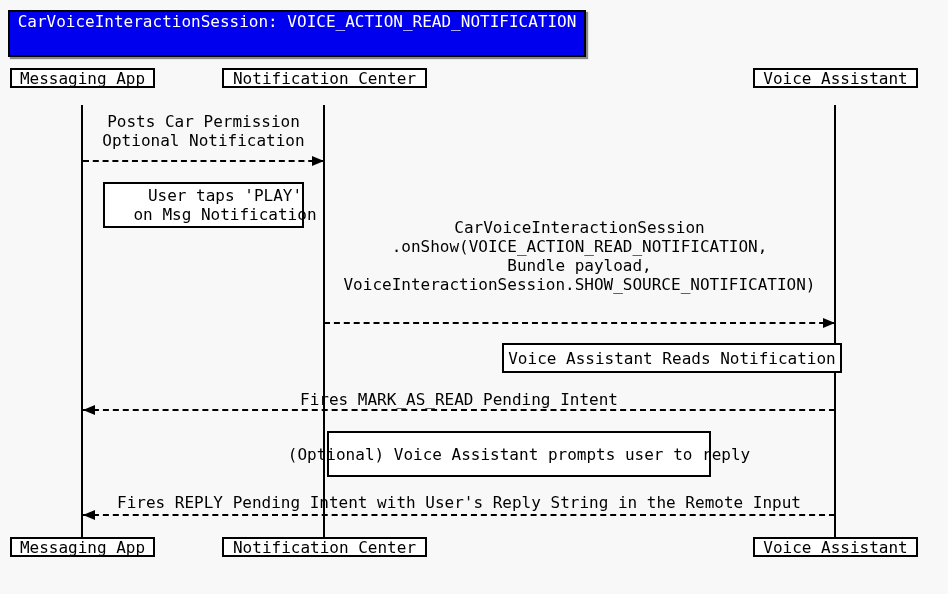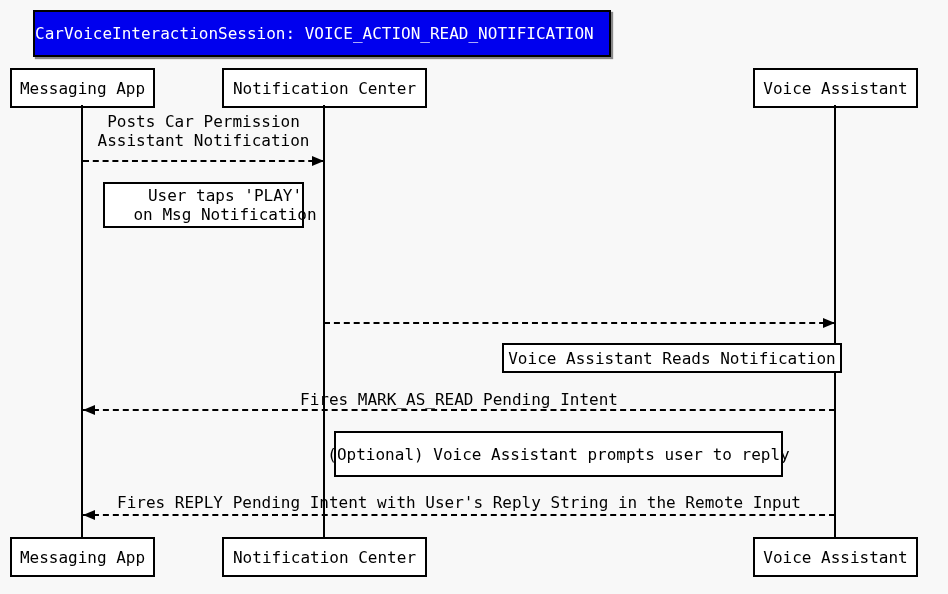--- a/index.html
+++ b/index.html
@@ -14,37 +14,36 @@
     overflow: hidden;
   }
   .title {
     position: absolute;
     left: 8px; top: 10px;
     width: 578px; height: 47px;
     background: var(--title-bg, #0000EE);
     color: var(--title-text, #FFFFFF);
     border: 2px solid var(--line, #000);
     box-sizing: border-box;
-    display: flex; flex-direction: column; justify-content: center;
+    display: flex; flex-direction: row; justify-content: center;
     line-height: 19px;
     white-space: nowrap;
     box-shadow: 2px 2px 1px rgba(0,0,0,0.45);
-    margin-left: 25px;
   }
   .box {
     position: absolute;
     background: var(--box-bg, #FFFFFF);
     border: 2px solid var(--line, #000);
     box-sizing: border-box;
     display: flex; align-items: center; justify-content: center;
     text-align: center;
     line-height: 19px;
     white-space: nowrap;
   }
-  .actor { height: 40px; text-align: right; }
+  .actor { height: 20px; text-align: right; }
   .lifeline {
     position: absolute;
     top: 105px; height: 432px;
     width: 0;
     border-left: 2px solid var(--line, #000);
   }
   .msg {
     position: absolute;
     text-align: center;
     line-height: 19px;
@@ -82,49 +81,55 @@
   <div class="box actor" style="left:753px; top:68px; width:165px;">
     <span>Voice Assistant</span>
   </div>
 
   <div class="lifeline" style="left:81px;"></div>
   <div class="lifeline" style="left:323px;"></div>
   <div class="lifeline" style="left:834px;"></div>
 
   <div class="msg" style="left:83px; top:112px; width:241px;">
     <div>Posts Car Permission</div>
-    <div>Assistant Notification</div>
+    <div>Optional Notification</div>
   </div>
   <div class="arrow to-right" style="left:83px; top:160px; width:241px;">
     <i class="head"></i>
   </div>
 
   <div class="box" style="left:103px; top:182px; width:201px; height:46px;padding-left:43px;">
     <div>
       <div>User taps 'PLAY'</div>
       <div>on Msg Notification</div>
     </div>
   </div>
 
+  <div class="msg" style="left:324px; top:218px; width:511px;">
+    <div>CarVoiceInteractionSession</div>
+    <div>.onShow(VOICE_ACTION_READ_NOTIFICATION,</div>
+    <div>Bundle payload,</div>
+    <div>VoiceInteractionSession.SHOW_SOURCE_NOTIFICATION)</div>
+  </div>
   <div class="arrow to-right" style="left:324px; top:322px; width:511px;">
     <i class="head"></i>
   </div>
 
   <div class="box" style="left:502px; top:343px; width:340px; height:30px;">
     <span>Voice Assistant Reads Notification</span>
   </div>
 
   <div class="msg" style="left:83px; top:390px; width:752px;">
     <div>Fires MARK_AS_READ Pending Intent</div>
   </div>
   <div class="arrow to-left" style="left:83px; top:409px; width:752px;">
     <i class="head"></i>
   </div>
 
-  <div class="box" style="left:334px; top:431px; width:449px; height:46px;">
+  <div class="box" style="left:327px; top:431px; width:384px; height:46px;">
     <div>
       <div>(Optional) Voice Assistant prompts user to reply</div>
     </div>
   </div>
 
   <div class="msg" style="left:83px; top:493px; width:752px;">
     <div>Fires REPLY Pending Intent with User's Reply String in the Remote Input</div>
   </div>
   <div class="arrow to-left" style="left:83px; top:514px; width:752px;">
     <i class="head"></i>

